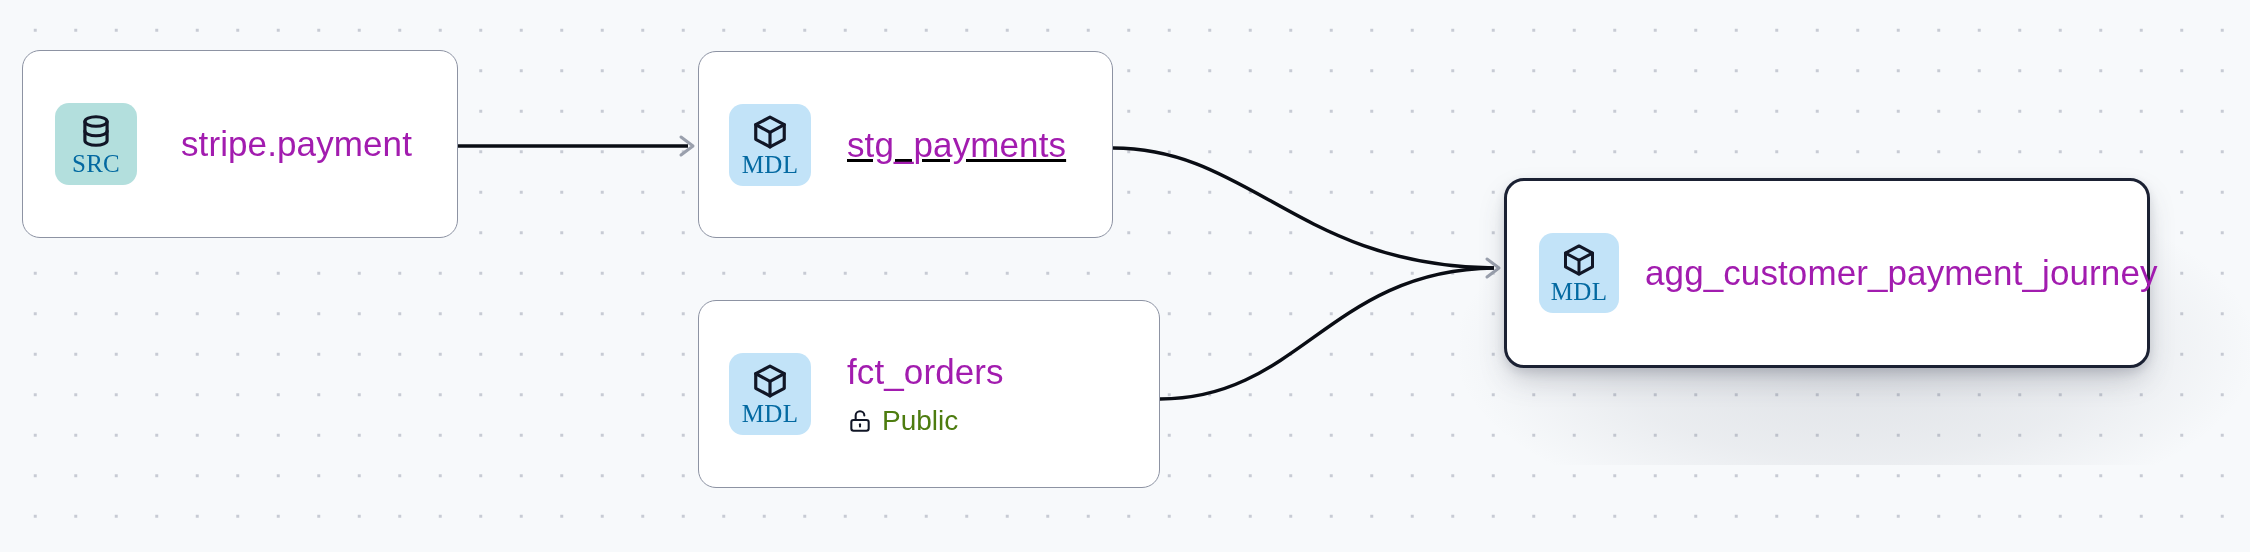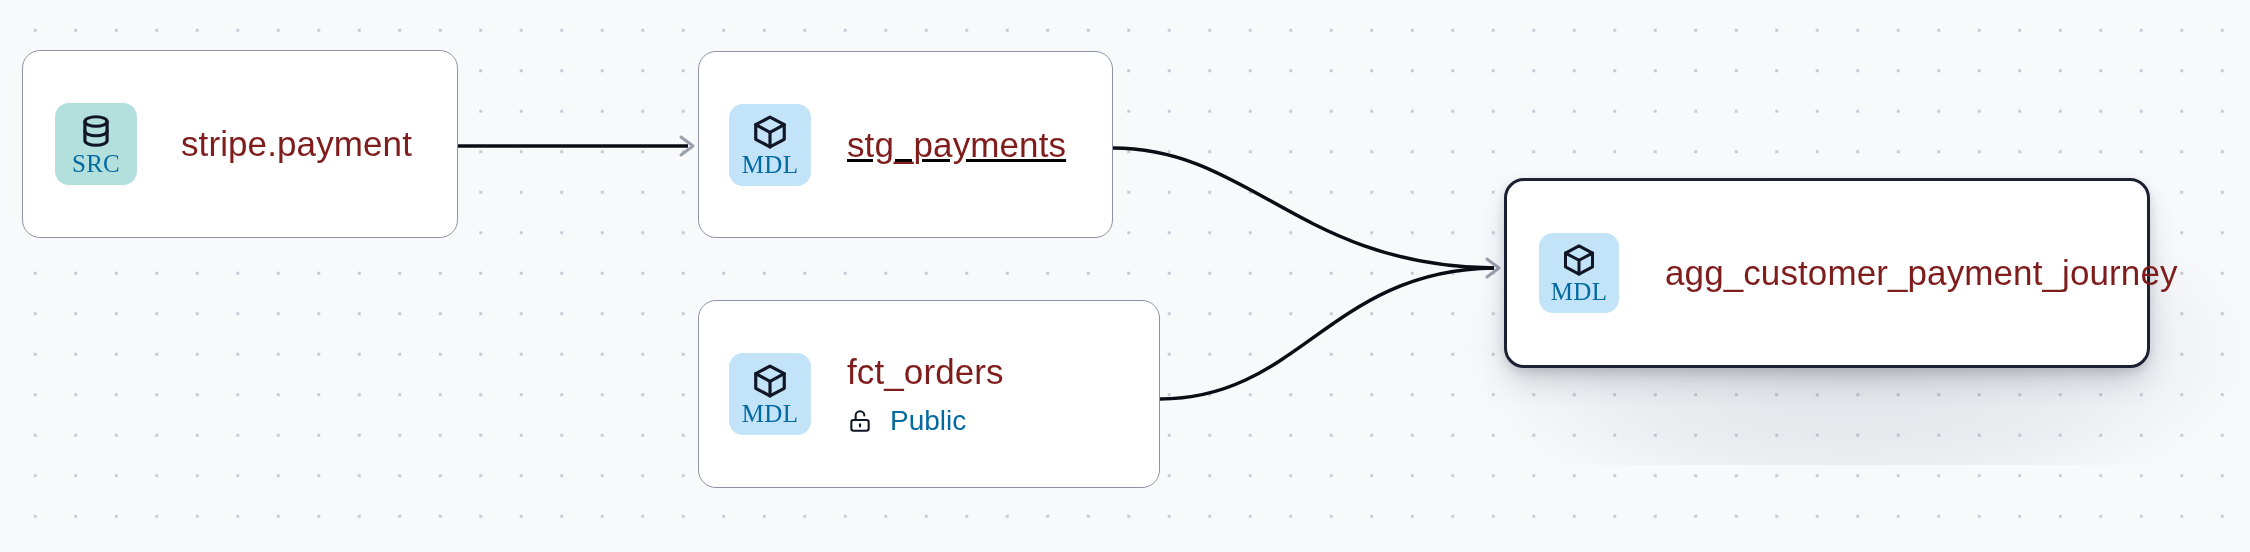--- a/index.html
+++ b/index.html
@@ -86,33 +86,33 @@
   .node-body {
     display: flex;
     flex-direction: column;
     justify-content: center;
     min-width: 0;
   }
 
   .node-title {
     font-size: 35px;
     font-weight: 400;
-    color: #7f1d1d;
+    color: #a21caf;
     line-height: 1.18;
     white-space: nowrap;
     letter-spacing: 0.1px;
   }
 
   .node-meta {
     display: flex;
     align-items: center;
-    gap: 17px;
+    gap: 9px;
     margin-top: 12px;
     font-size: 28px;
-    color: #0369a1;
+    color: #4d7c0f;
     line-height: 1.15;
     white-space: nowrap;
   }
 
   .node-meta svg { display: block; flex: none; }
 
   
   #node-stripe-payment {
     left: 22px;  top: 50px;  width: 436px; height: 188px;
     padding-left: 32px;
@@ -129,21 +129,21 @@
     left: 698px; top: 300px; width: 462px; height: 188px;
     padding-left: 30px;
   }
   #node-fct-orders .node-body { margin-left: 36px; text-align: center; }
 
   #node-agg-customer-payment-journey {
     left: 1504px; top: 178px; width: 646px; height: 190px;
     padding-left: 32px;
   }
   #node-agg-customer-payment-journey .badge { width: 80px; height: 80px; }
-  #node-agg-customer-payment-journey .node-body { margin-left: 46px; }
+  #node-agg-customer-payment-journey .node-body { margin-left: 26px; }
 </style>
 </head>
 <body>
 
 <div id="canvas">
 
   <div id="glow"></div>
 
   <svg id="edges" viewBox="0 0 2250 552" width="2250" height="552">
     <g fill="none" stroke="#0a0d14" stroke-width="3.4" stroke-linecap="butt">

